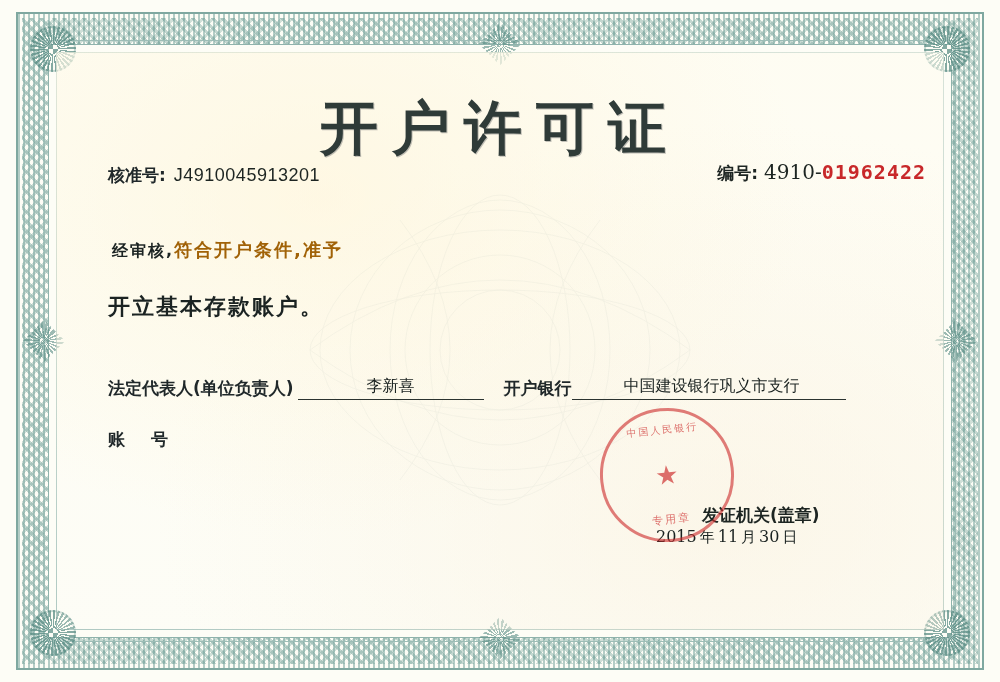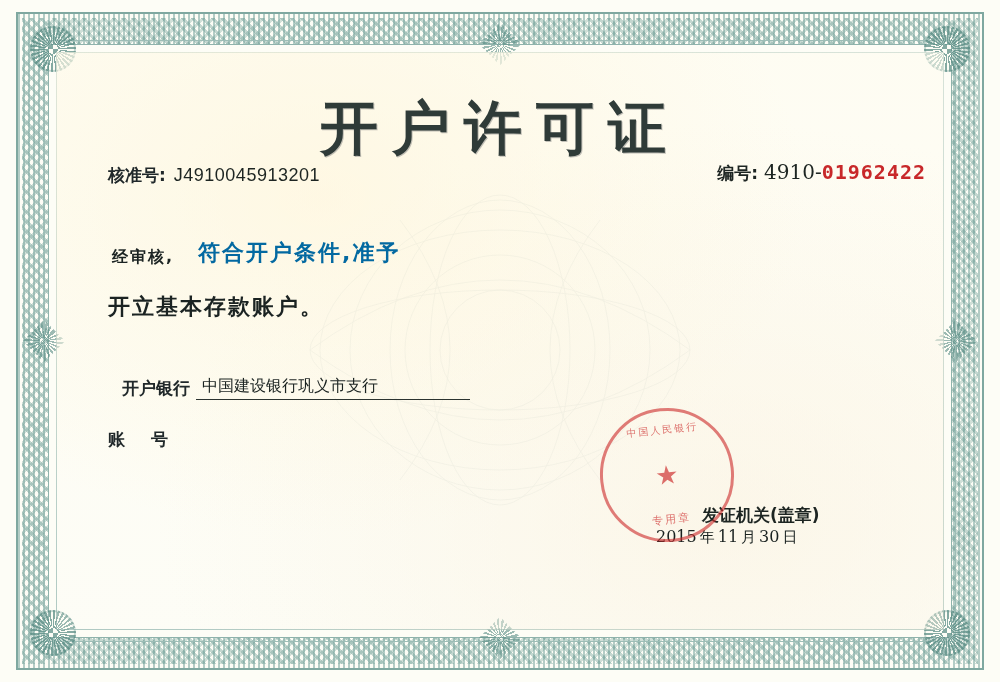--- a/index.html
+++ b/index.html
@@ -201,24 +201,23 @@
     padding-bottom: 2px;
   }
   .body-line1 .company {
     width: 358px;
     margin: 0 10px 0 4px;
     font-size: 16px;
   }
   .body-line1 .tail {
     font-family: "DejaVu Sans", "Liberation Sans", sans-serif;
     font-weight: bold;
-    font-size: 22px;
+    font-size: 18px;
     letter-spacing: 2px;
-    color: #0369a1;
-    margin-left: 24px;
+    color: #a16207;
   }
   .body-line2 {
     left: 52px; top: 240px;
     font-family: "DejaVu Sans", "Liberation Sans", sans-serif;
     font-weight: bold;
     font-size: 22px;
     letter-spacing: 2px;
     color: #1b2322;
   }
 
@@ -230,22 +229,21 @@
   }
   .legal-row .rep-val {
     width: 186px;
     margin: 0 6px 0 4px;
   }
   .legal-row .bank-label {
     margin-left: 14px;
   }
   .legal-row .bank-val {
     width: 268px;
-    margin-left: 6px;
-    text-align: left;
+    text-align: center;
     padding-left: 6px;
   }
 
   .account-row {
     left: 52px; top: 376px;
     display: flex;
     align-items: flex-end;
   }
   .account-row .acc-label {
     letter-spacing: 10px;
@@ -372,20 +370,22 @@
     </div>
 
     <div class="row body-line1">
       <span class="lead">经审核,</span>
       <span class="tail">符合开户条件,准予</span>
     </div>
 
     <div class="row body-line2">开立基本存款账户。</div>
 
     <div class="row legal-row">
+      <span class="label-cn">法定代表人(单位负责人)</span>
+      <span class="fill-underline rep-val value-handwrite">李新喜</span>
       <span class="label-cn bank-label">开户银行</span>
       <span class="fill-underline bank-val value-handwrite">中国建设银行巩义市支行</span>
     </div>
 
     <div class="row account-row">
       <span class="label-cn acc-label">账  号</span>
     </div>
 
     <div class="row issuer">
       <span class="issuer-label">发证机关(盖章)</span>

